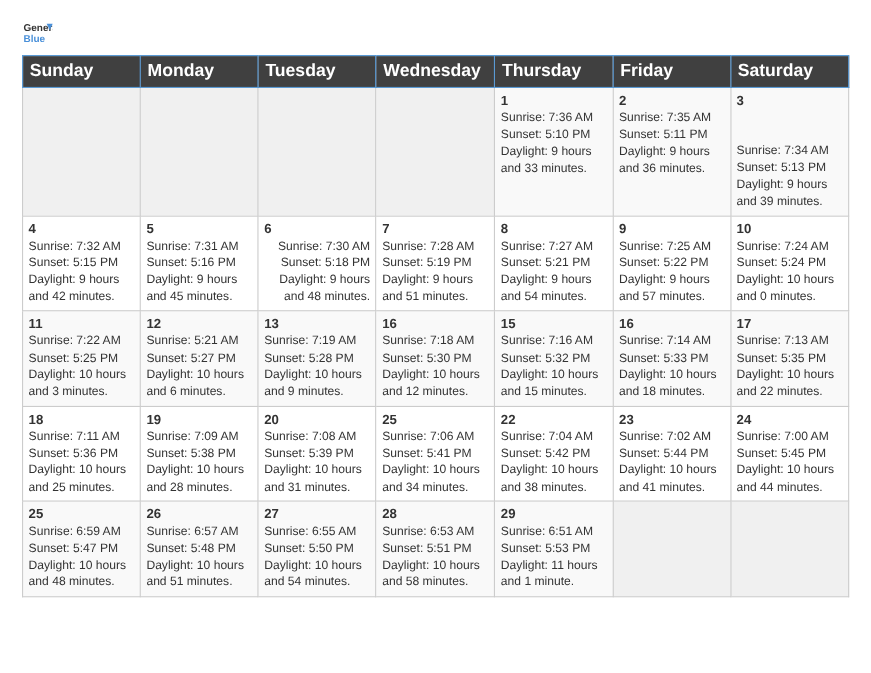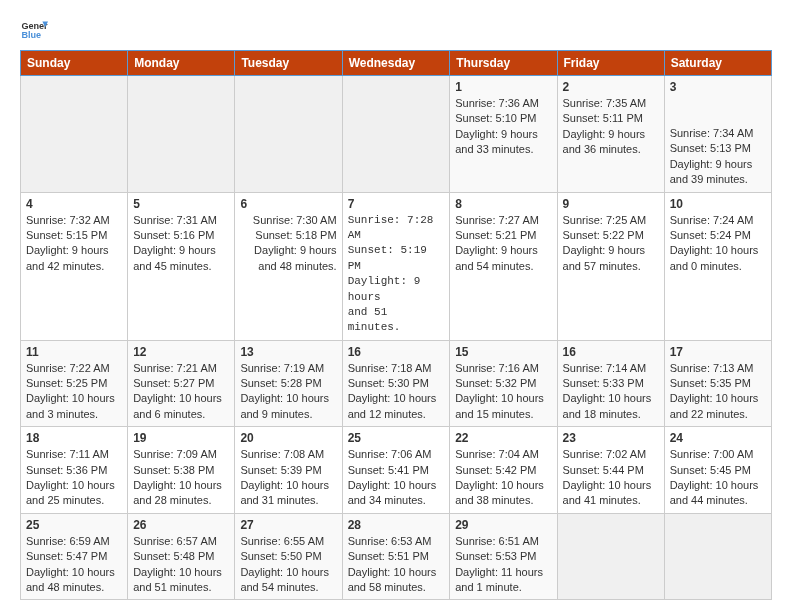--- a/index.html
+++ b/index.html
@@ -47,25 +47,25 @@
       font-size: 14px;
       color: #555;
     }
     .calendar {
       width: 100%;
       border-collapse: collapse;
       font-size: 11px;
       margin-top: 6px;
     }
     .calendar thead tr th {
-      background-color: #c2410c;
+      background-color: #404040;
       color: #fff;
       padding: 5px 6px;
       text-align: left;
-      font-size: 12px;
+      font-size: 16px;
       font-weight: bold;
       border: 1px solid #5a9ad4;
     }
     .calendar tbody tr td {
       border: 1px solid #ccc;
       vertical-align: top;
       padding: 4px 5px;
       width: 108px;
       min-height: 80px;
       background: #fff;
@@ -168,21 +168,21 @@
         </td>
         <td>
           <span class="day-number">6</span>
           <div class="day-info" style="white-space: pre-line; text-align: right;">Sunrise: 7:30 AM
 Sunset: 5:18 PM
 Daylight: 9 hours
 and 48 minutes.</div>
         </td>
         <td>
           <span class="day-number">7</span>
-          <div class="day-info" style="white-space: pre-line; font-family: Liberation Mono, monospace;">Sunrise: 7:28 AM
+          <div class="day-info" style="white-space: pre-line;">Sunrise: 7:28 AM
 Sunset: 5:19 PM
 Daylight: 9 hours
 and 51 minutes.</div>
         </td>
         <td>
           <span class="day-number">8</span>
           <div class="day-info" style="white-space: pre-line;">Sunrise: 7:27 AM
 Sunset: 5:21 PM
 Daylight: 9 hours
 and 54 minutes.</div>
@@ -205,21 +205,21 @@
       <tr>
         <td>
           <span class="day-number">11</span>
           <div class="day-info" style="white-space: pre-line;">Sunrise: 7:22 AM
 Sunset: 5:25 PM
 Daylight: 10 hours
 and 3 minutes.</div>
         </td>
         <td>
           <span class="day-number">12</span>
-          <div class="day-info" style="white-space: pre-line;">Sunrise: 7:21 AM
+          <div class="day-info" style="white-space: pre-line;">Sunrise: 5:21 AM
 Sunset: 5:27 PM
 Daylight: 10 hours
 and 6 minutes.</div>
         </td>
         <td>
           <span class="day-number">13</span>
           <div class="day-info" style="white-space: pre-line;">Sunrise: 7:19 AM
 Sunset: 5:28 PM
 Daylight: 10 hours
 and 9 minutes.</div>

